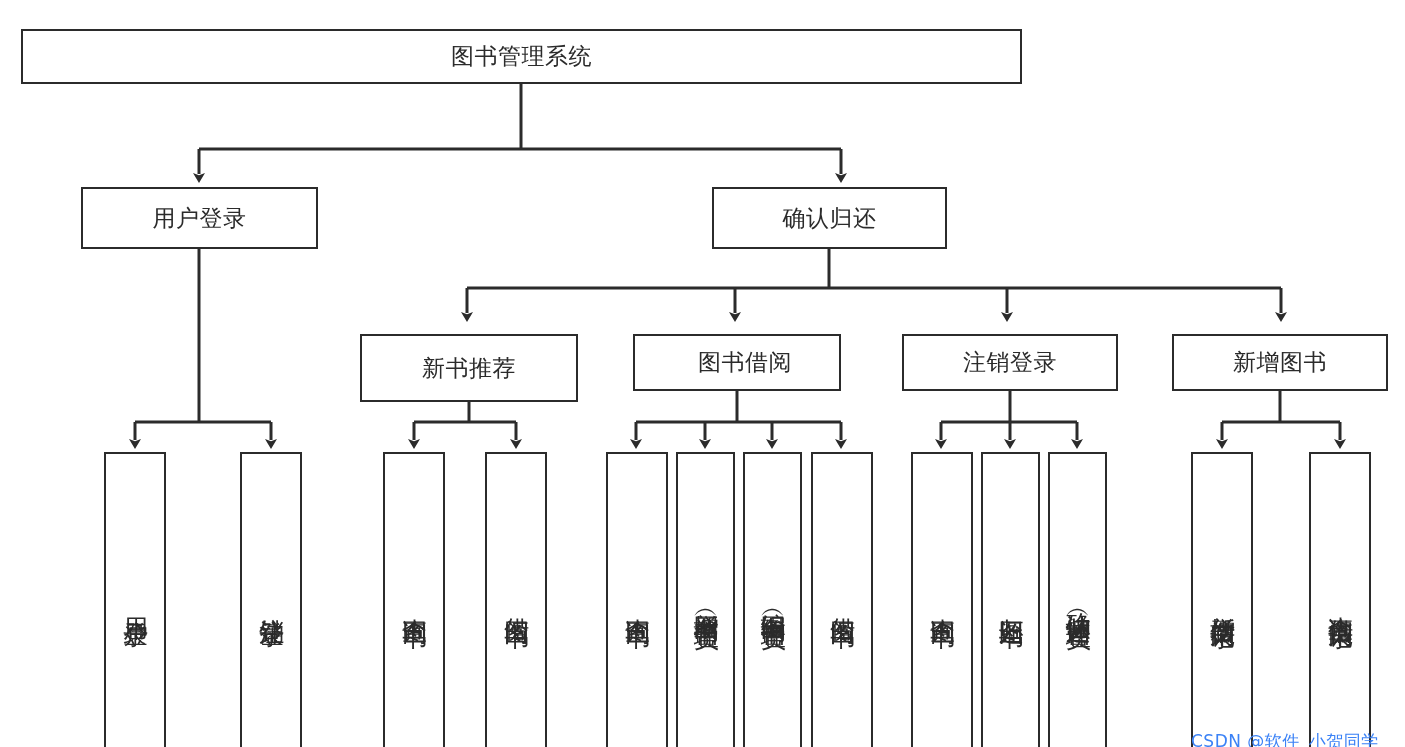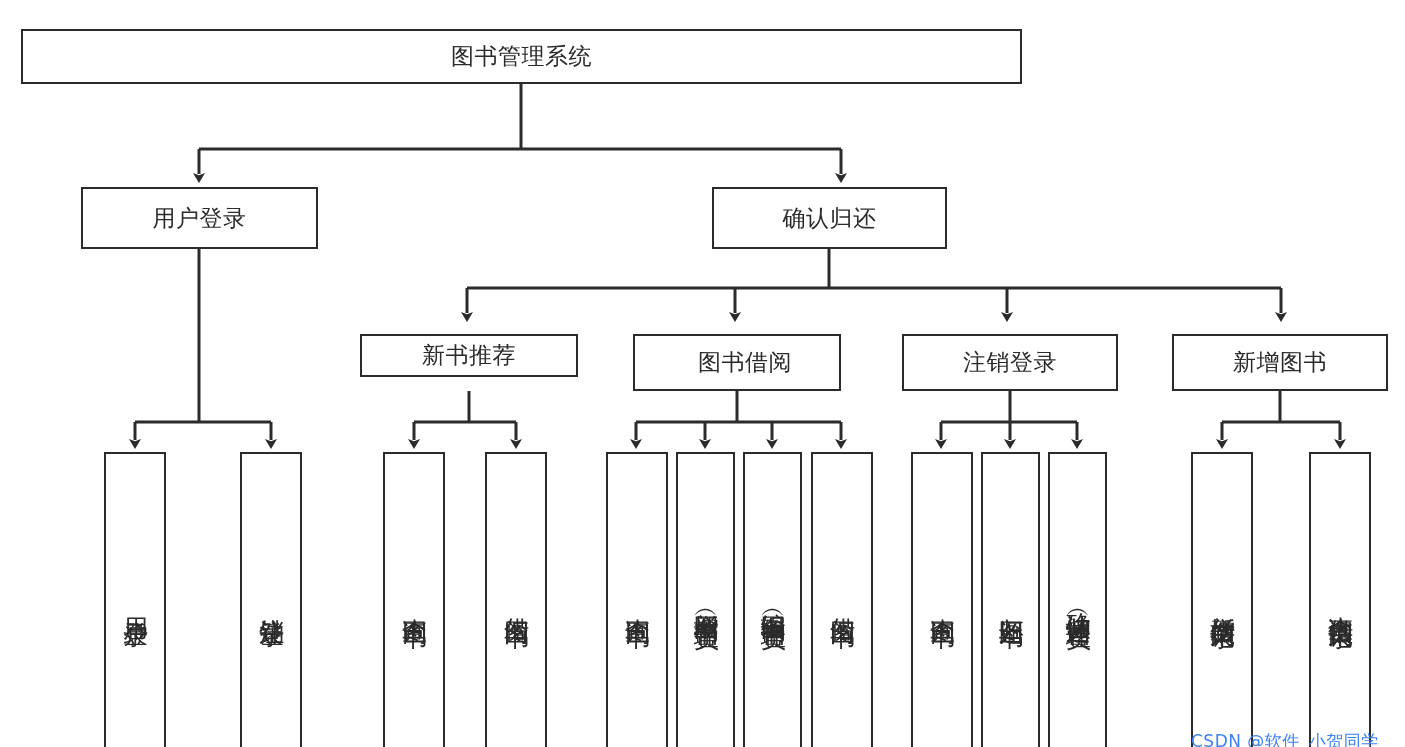--- a/index.html
+++ b/index.html
@@ -134,21 +134,21 @@
   </div>
 
   <div class="node horizontal" style="left:81px; top:171px; width:237px; height:62px;">
     <span class="node-label">用户登录</span>
   </div>
 
   <div class="node horizontal" style="left:712px; top:171px; width:235px; height:62px;">
     <span class="node-label">确认归还</span>
   </div>
 
-  <div class="node horizontal" style="left:360px; top:318px; width:218px; height:43px;">
+  <div class="node horizontal" style="left:360px; top:318px; width:218px; height:68px;">
     <span class="node-label">新书推荐</span>
   </div>
 
   <div class="node horizontal" style="left:633px; top:318px; width:208px; height:57px;padding-left:16px;">
     <span class="node-label">图书借阅</span>
   </div>
 
   <div class="node horizontal" style="left:902px; top:318px; width:216px; height:57px;">
     <span class="node-label">注销登录</span>
   </div>

